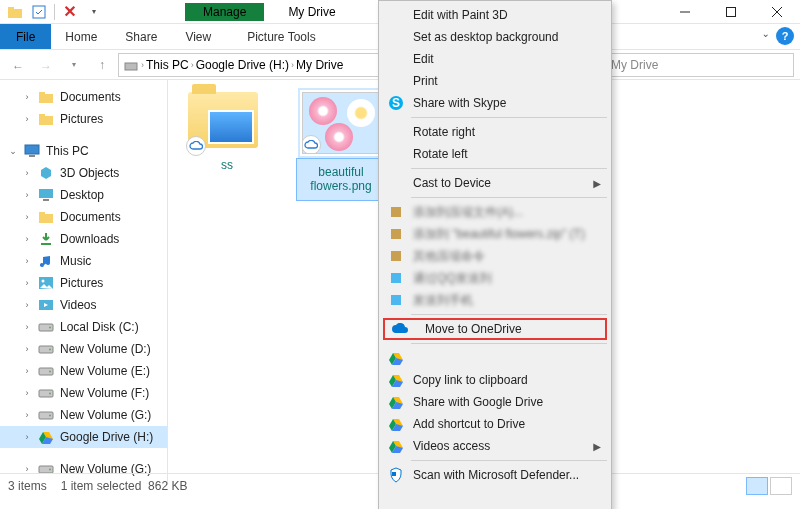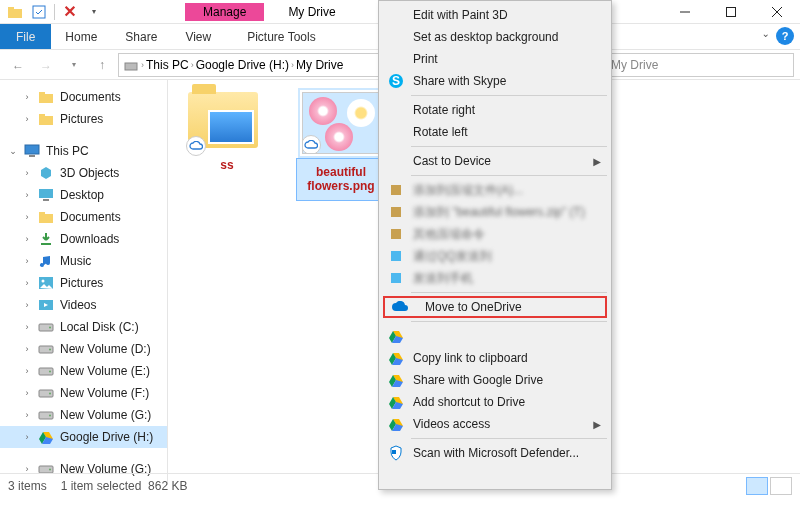--- a/index.html
+++ b/index.html
@@ -3,28 +3,28 @@
 <meta charset="utf-8">
 <style>
 * { box-sizing: border-box; margin: 0; padding: 0; font-family: "Segoe UI", Tahoma, sans-serif; font-size: 12px; }
 body { background: #fff; width: 800px; height: 509px; overflow: hidden; position: relative; }
 
 
 .titlebar { height: 24px; background: #fff; border-bottom: 1px solid #e5e5e5; display: flex; align-items: center; }
 .qat { display: flex; align-items: center; padding-left: 4px; gap: 2px; }
 .qat-btn { width: 22px; height: 22px; display: flex; align-items: center; justify-content: center; color: #555; }
 .qat-sep { width: 1px; height: 16px; background: #ccc; margin: 0 2px; }
-.ctx-tab { background: #ec4899; padding: 2px 18px; margin-left: 80px; font-size: 12px; text-align: right; }
+.ctx-tab { background: #15803d; padding: 2px 18px; margin-left: 80px; font-size: 12px; text-align: right; }
 .title-text { margin-left: 24px; font-size: 12px; color: #000; }
 .win-controls { margin-left: auto; display: flex; }
 .win-btn { width: 46px; height: 24px; display: flex; align-items: center; justify-content: center; }
 
 
 .ribbon { height: 26px; display: flex; align-items: stretch; border-bottom: 1px solid #e5e5e5; position: relative; }
-.ribbon-file { background: #1979ca; color: #e5e5e5; padding: 0 16px; display: flex; align-items: center; }
+.ribbon-file { background: #1979ca; color: #000000; padding: 0 16px; display: flex; align-items: center; }
 .ribbon-tab { padding: 0 14px; display: flex; align-items: center; color: #333; }
 .ribbon-ctx { color: #333; padding: 0 12px; display: flex; align-items: center; }
 .ribbon-help { position: absolute; right: 6px; top: 3px; width: 18px; height: 18px; border-radius: 50%; background: #1e88e5; color: #fff; display: flex; align-items: center; justify-content: center; font-size: 11px; font-weight: bold; }
 .ribbon-expand { position: absolute; right: 30px; top: 4px; color: #555; font-size: 10px; }
 
 
 .navbar { height: 30px; display: flex; align-items: center; padding: 0 6px; gap: 4px; border-bottom: 1px solid #e5e5e5; }
 .nav-btn { width: 24px; height: 24px; display: flex; align-items: center; justify-content: center; color: #888; }
 .addr { flex: 1; height: 24px; border: 1px solid #ccc; display: flex; align-items: center; padding: 0 4px; gap: 2px; background: #fff; }
 .addr .crumb { display: flex; align-items: center; gap: 2px; }
@@ -38,21 +38,21 @@
 .np-item.l1 { padding-left: 22px; }
 .np-item.l2 { padding-left: 22px; }
 .np-item .chev { width: 10px; color: #666; font-size: 9px; display: inline-block; text-align: center; }
 .np-item.selected { background: #cde8ff; }
 .np-spacer { height: 10px; }
 .np-icon { width: 16px; height: 16px; display: inline-flex; align-items: center; justify-content: center; }
 
 .content { flex: 1; padding: 12px 14px; display: flex; gap: 24px; align-items: flex-start; }
 .file { width: 90px; text-align: center; }
 .file .thumb { width: 78px; height: 62px; margin: 0 auto 4px; position: relative; }
-.file .label { font-size: 12px; color: #b91c1c; line-height: 1.2; word-wrap: break-word; font-weight: bold; }
+.file .label { font-size: 12px; color: #0f766e; line-height: 1.2; word-wrap: break-word; }
 .file.selected .labelwrap { background: #cde8ff; padding: 6px; border: 1px solid #7abaff; }
 .file.selected .thumb { outline: 2px solid #cde8ff; outline-offset: 2px; background: #cde8ff; }
 .overlay { position: absolute; bottom: -2px; left: -2px; width: 20px; height: 20px; border-radius: 50%; background: #fff; border: 1px solid #ccc; display: flex; align-items: center; justify-content: center; }
 
 
 .folder-ico { width: 70px; height: 56px; background: linear-gradient(#ffe9a8,#f7d26a); border-radius: 3px; position: relative; }
 .folder-ico::before { content:""; position:absolute; top:-8px; left:4px; width:24px; height:10px; background:#f7d26a; border-radius:2px 2px 0 0; }
 .folder-ico .inner { position:absolute; right:4px; bottom:4px; width:46px; height:34px; background: linear-gradient(#5db3ff,#2a7bd4); border:2px solid #fff; }
 
 
@@ -380,20 +380,23 @@
 </div>
 
 <div class="ctxmenu" id="ctxmenu">
     <div class="cm-item">
       <span>Edit with Paint 3D</span>
     </div>
     <div class="cm-item">
       <span>Set as desktop background</span>
     </div>
     <div class="cm-item">
+      <span>Edit</span>
+    </div>
+    <div class="cm-item">
       <span>Print</span>
     </div>
     <div class="cm-item">
       <span class="ico">
         <svg width="16" height="16">
           <circle cx="8" cy="8" r="7" fill="#00aff0"></circle>
           <text x="8" y="12" text-anchor="middle" fill="#fff" font-size="10" font-weight="bold">S</text>
         </svg>
       </span>
       <span>Share with Skype</span>

